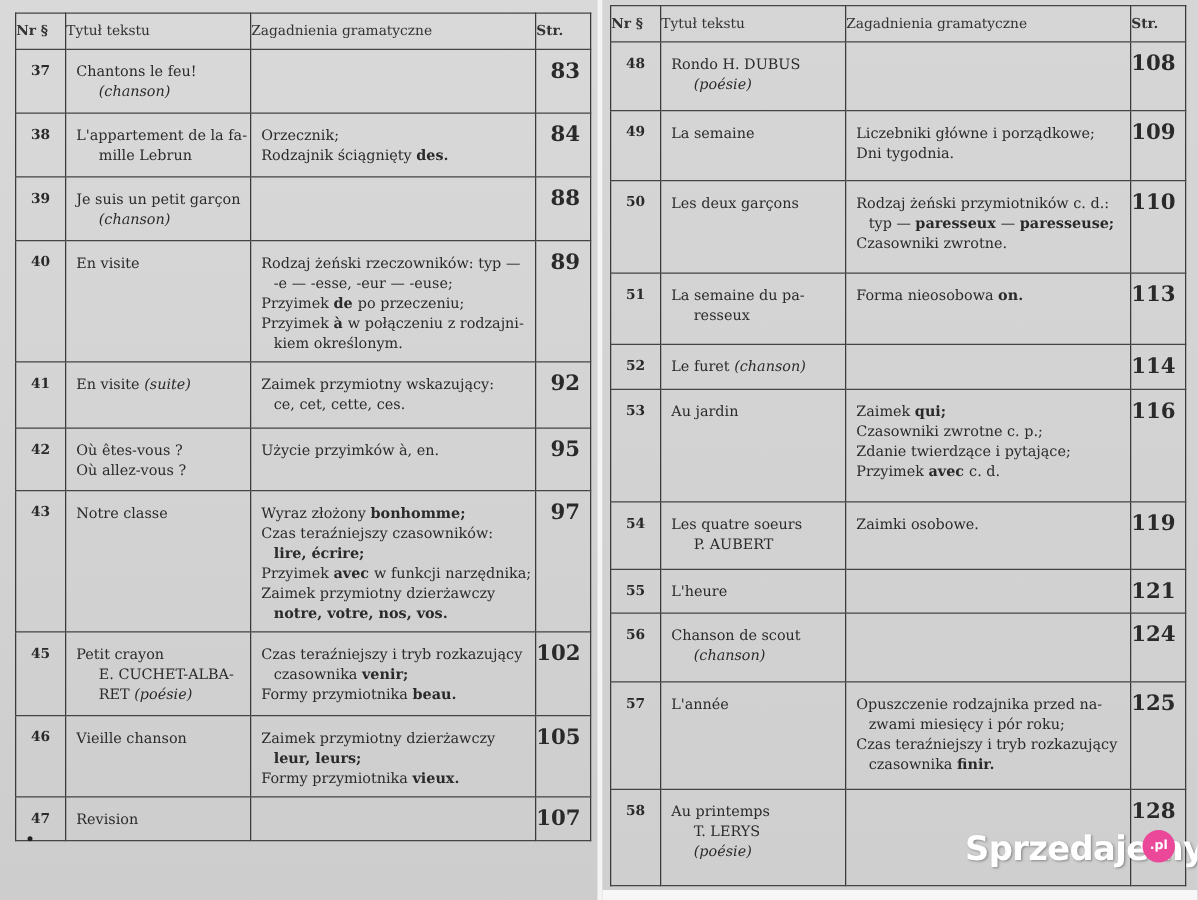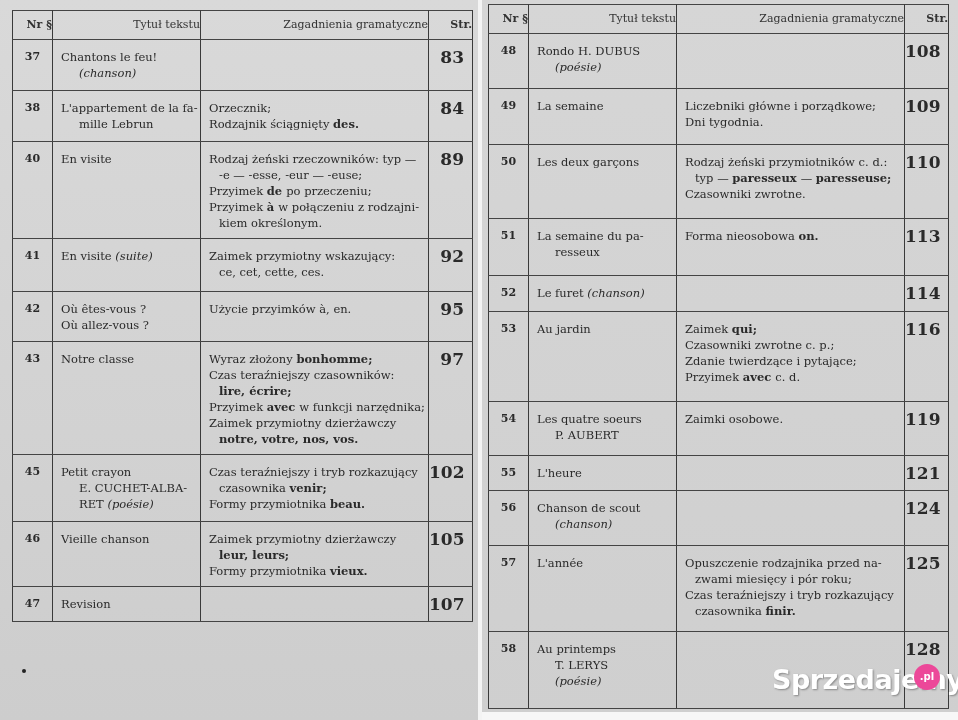--- a/index.html
+++ b/index.html
@@ -24,21 +24,21 @@
   }
   .left table.toc { left: 12px; top: 10px; width: 460px; }
   .right table.toc { left: 6px; top: 4px; width: 460px; }
 
   .toc th, .toc td {
     border-left: 1.5px solid #3a3a3a; border-right: 1.5px solid #3a3a3a;
     border-top: 1.5px solid #444; border-bottom: 1.5px solid #444;
     vertical-align: top; padding: 0;
   }
   .toc th {
-    font-weight: normal; font-size: 11px; height: 28px; vertical-align: middle; text-align: right;
+    font-weight: normal; font-size: 11px; height: 28px; vertical-align: middle; text-align: left;
     color: #333;
     margin-top: 35px;
   }
   .toc th.nr, .toc th.str { font-weight: bold; }
   .toc col.c-nr { width: 40px; }
   .toc col.c-title { width: 148px; }
   .toc col.c-gram { width: 228px; }
   .toc col.c-str { width: 44px; }
 
   td.nr { text-align: center; font-weight: bold; padding-top: 9px; font-size: 11px; }
@@ -100,20 +100,29 @@
           <td class="title">
             <span class="line"><span>L'appartement </span><span>de </span><span>la </span><span>fa-</span></span>
             <span class="line indent2"><span>mille </span><span>Lebrun</span></span>
           </td>
           <td class="gram">
             <span class="line"><span>Orzecznik;</span></span>
             <span class="line"><span>Rodzajnik </span><span>ściągnięty </span><span class="b">des.</span></span>
           </td>
           <td class="str">84</td>
         </tr>
+        <tr style="height: 51px;">
+          <td class="nr">39</td>
+          <td class="title">
+            <span class="line"><span>Je </span><span>suis </span><span>un </span><span>petit </span><span>garçon</span></span>
+            <span class="line indent2"><span class="i">(chanson)</span></span>
+          </td>
+          <td class="gram"></td>
+          <td class="str">88</td>
+        </tr>
         <tr style="height: 91px;">
           <td class="nr">40</td>
           <td class="title">
             <span class="line"><span>En </span><span>visite</span></span>
           </td>
           <td class="gram">
             <span class="line"><span>Rodzaj </span><span>żeński </span><span>rzeczowników: </span><span>typ </span><span>—</span></span>
             <span class="line indent"><span>-e </span><span>— </span><span>-esse, </span><span>-eur </span><span>— </span><span>-euse;</span></span>
             <span class="line"><span>Przyimek </span><span class="b">de </span><span>po </span><span>przeczeniu;</span></span>
             <span class="line"><span>Przyimek </span><span class="b">à </span><span>w </span><span>połączeniu </span><span>z </span><span>rodzajni-</span></span>

